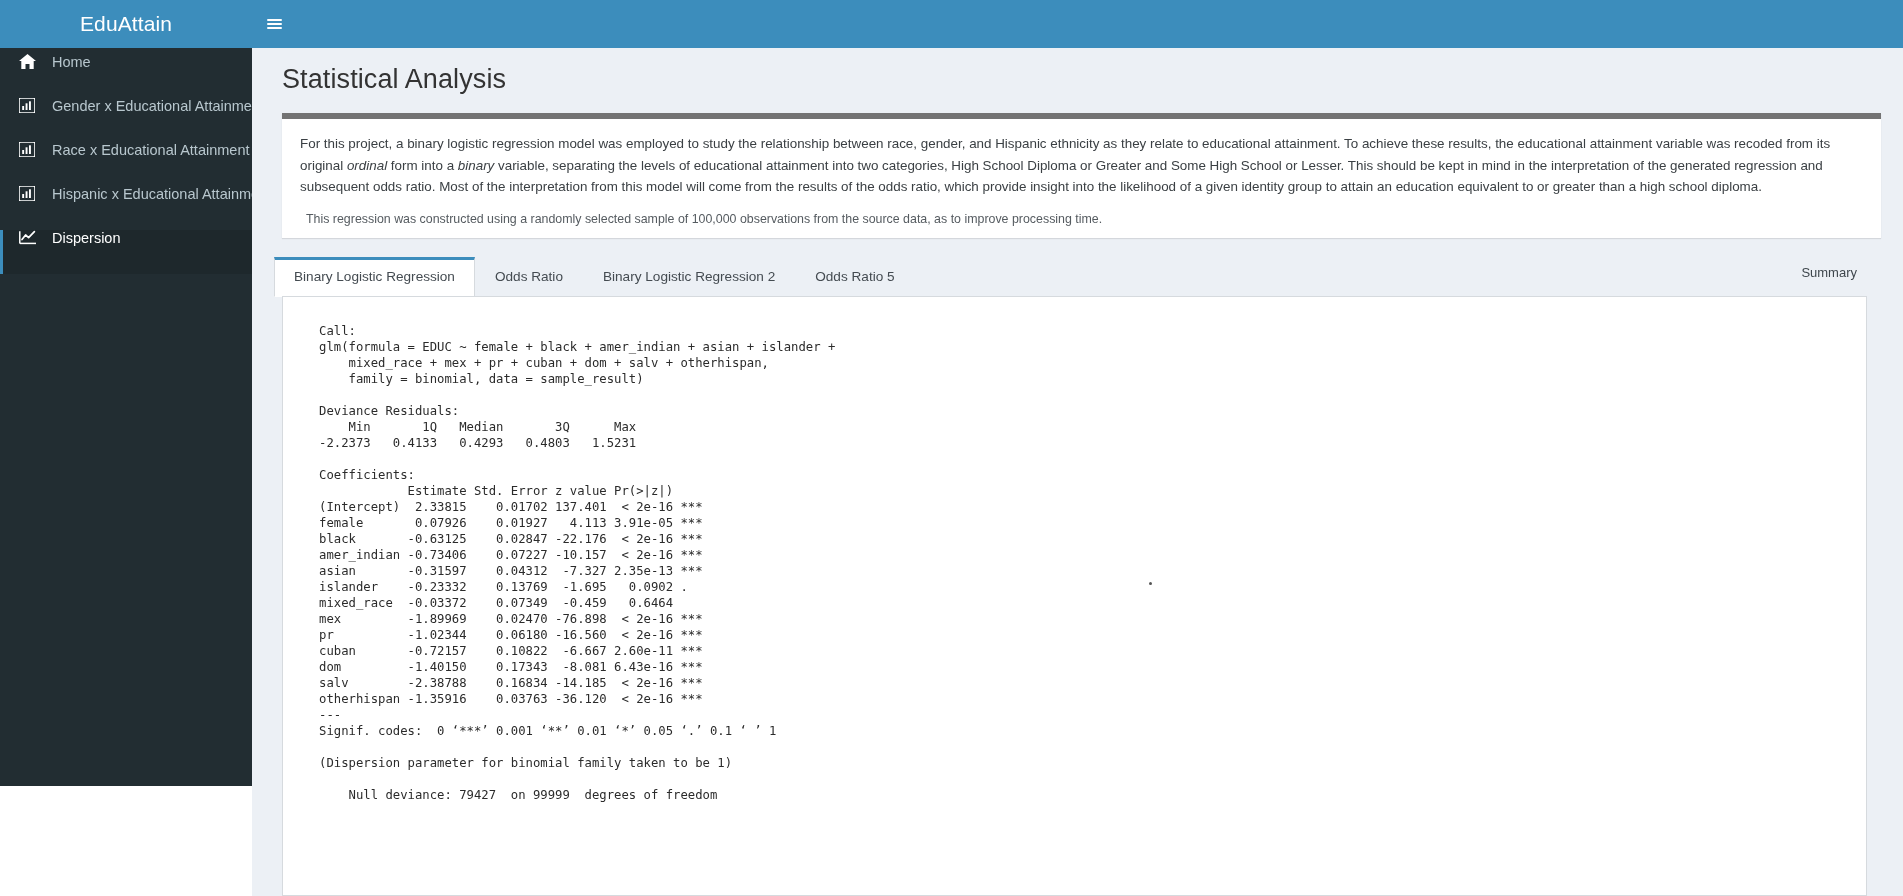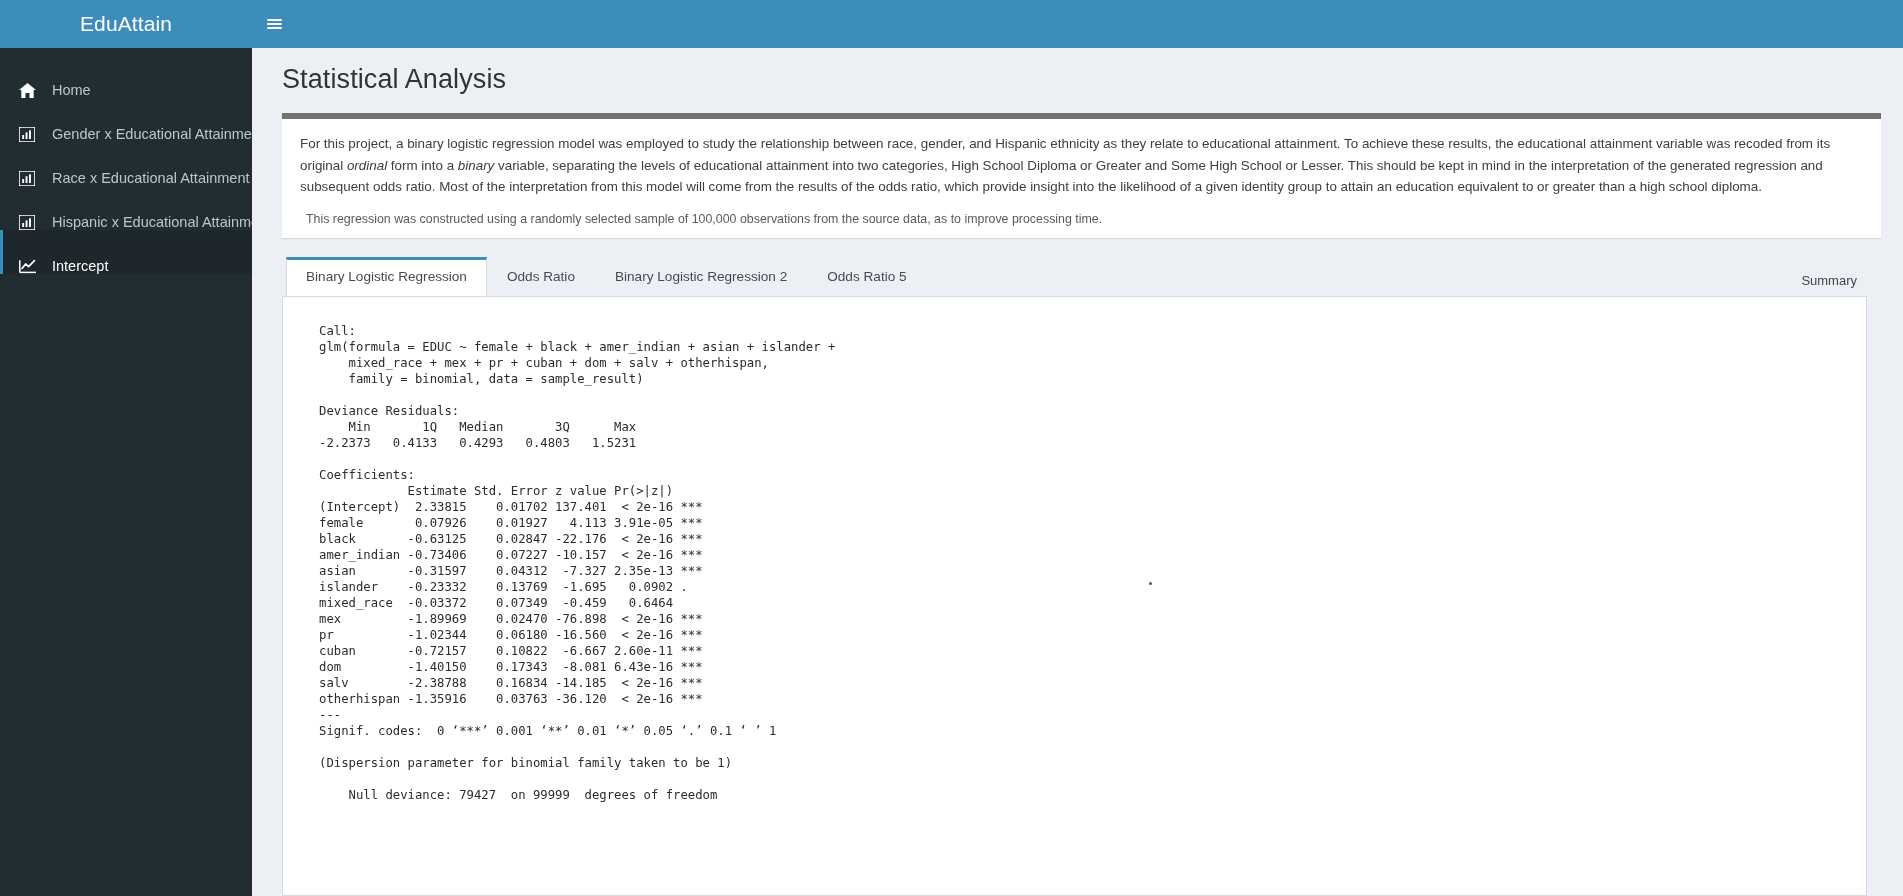--- a/index.html
+++ b/index.html
@@ -10,35 +10,35 @@
     overflow: hidden;
     background: #ffffff;
     font-family: "Liberation Sans", sans-serif;
   }
   #app { display: flex; width: 1903px; height: 896px; }
 
   
   #sidebar {
     width: 252px; min-width: 252px;
     background: #222d32;
-    height: 896px;
+    height: 786px;
     display: flex; flex-direction: column;
   }
   #brand {
     height: 48px;
     background: #3c8dbc;
     color: #ffffff;
     display: flex; align-items: center; justify-content: center;
     font-size: 21px;
     letter-spacing: .1px;
     font-weight: 400;
   }
   #nav { padding-top: 6px; }
   .nav-item {
-    display: flex; align-items: flex-end;
+    display: flex; align-items: flex-start;
     height: 44px;
     padding-left: 16px;
     color: #b8c7ce;
     font-size: 14.5px;
     border-left: 3px solid transparent;
     cursor: pointer;
     white-space: nowrap;
   }
   .nav-item.active {
     background: #1e282c;
@@ -99,22 +99,22 @@
   #info-paragraph i { font-style: italic; }
   #info-note {
     font-size: 12.4px;
     color: #555b60;
     margin: 0;
     padding-left: 6px;
   }
 
   
   #tab-row {
-    display: flex; align-items: flex-end;
-    margin-left: 12px;
+    display: flex; align-items: center;
+    margin-left: 0;
     position: relative;
   }
   #tab-strip { display: flex; }
   .tab {
     padding: 11px 19px 12px 19px;
     font-size: 13.6px;
     color: #444b51;
     cursor: pointer;
     border: 1px solid transparent;
     border-bottom: none;
@@ -224,21 +224,21 @@
       </div>
 
       <div class="nav-item active">
         <span class="nav-icon">
           <svg width="18" height="15" viewBox="0 0 18 15">
               <polyline points="0.8,13.4 0.8,1.2" stroke="#ffffff" stroke-width="1.5" fill="none"></polyline>
               <polyline points="0.8,13.4 17,13.4" stroke="#ffffff" stroke-width="1.5" fill="none"></polyline>
               <polyline points="3,9.5 6.6,5 9.6,7.6 15.4,1.6" stroke="#ffffff" stroke-width="1.7" fill="none" stroke-linejoin="round" stroke-linecap="round"></polyline>
             </svg>
         </span>
-        <span>Intercept</span>
+        <span>Dispersion</span>
       </div>
 
     </nav>
   </aside>
 
   <section id="main">
 
     <header id="topbar">
       <div id="hamburger">
         <div>

